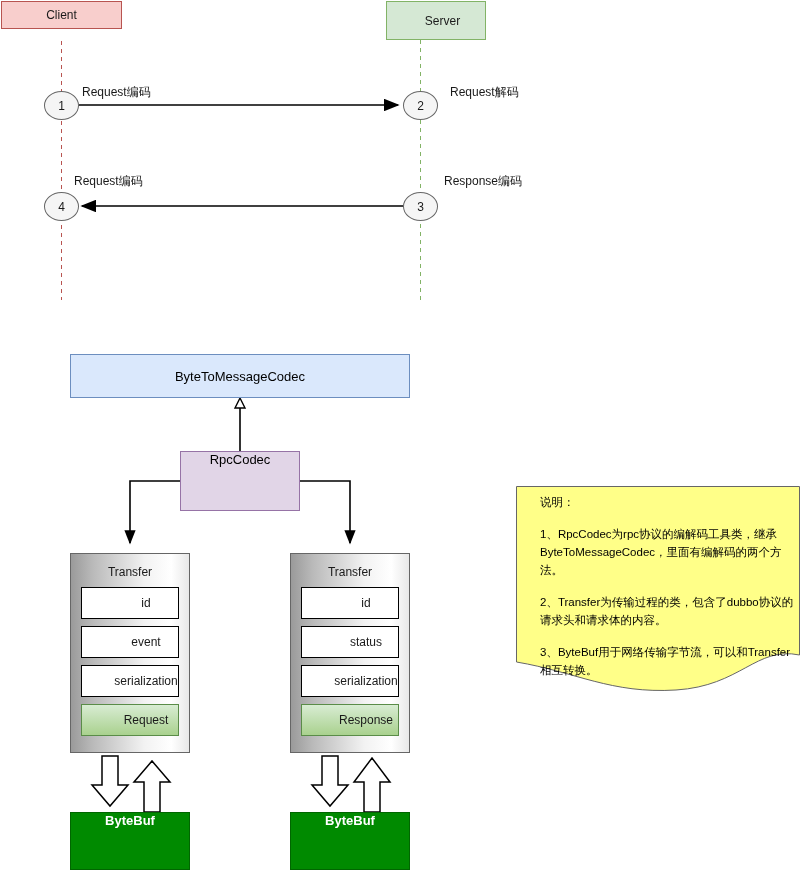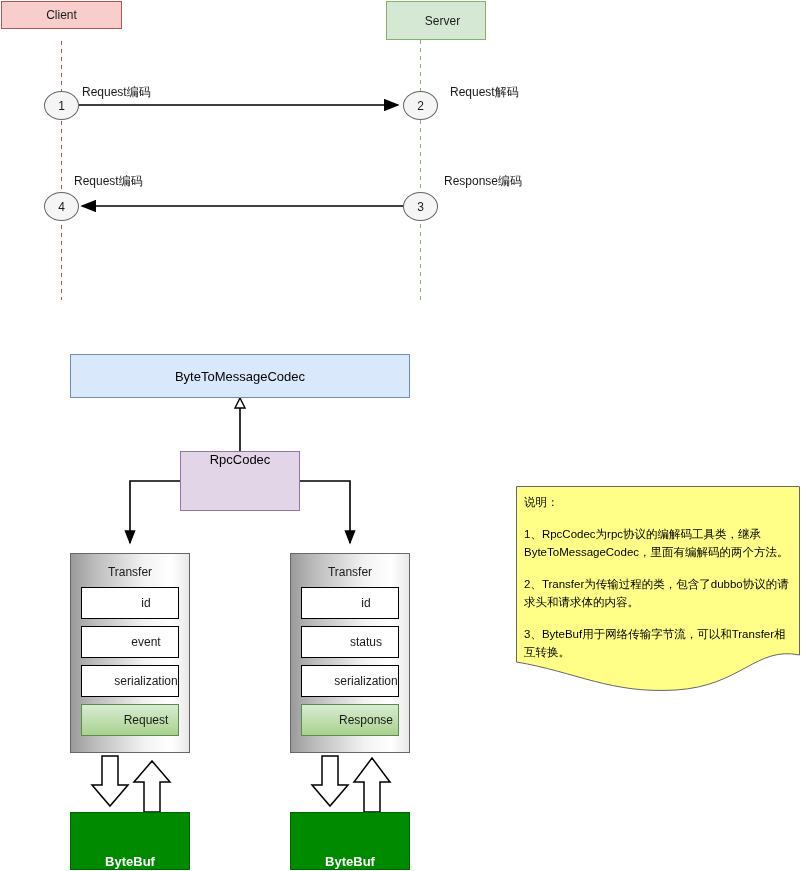--- a/index.html
+++ b/index.html
@@ -103,39 +103,39 @@
   .field.accent {
     background: linear-gradient(to bottom, #d8ecd3 0%, #a9d18e 100%);
     border: 1px solid #5a8c48;
     margin-bottom: 0;
   }
 
   .bytebuf-box {
     width: 120px; height: 58px;
     background: #008a00;
     border: 1px solid #006600;
-    display: flex; align-items: flex-end; justify-content: center;
+    display: flex; align-items: flex-start; justify-content: center;
     color: #ffffff;
     font-size: 13px;
     font-weight: bold;
   }
 
   
   #note {
     left: 516px; top: 486px; width: 284px; height: 205px;
   }
   #note svg { position: absolute; left: 0; top: 0; }
   #note .note-text {
     position: absolute;
     left: 8px; top: 7px; width: 272px;
     font-size: 11.5px;
     line-height: 18px;
     color: #000000;
   }
-  #note .note-text p { margin: 0 0 14px 0; }
+  #note .note-text p { margin: 0 0 14px 16px; }
   #note .note-text p:last-child { margin-bottom: 0; }
 </style>
 </head>
 <body>
 
 <svg id="canvas" viewBox="0 0 801 871" xmlns="http://www.w3.org/2000/svg">
   <defs>
     <marker id="arrowSolid" markerWidth="10" markerHeight="8" refX="9" refY="4" orient="auto">
       <path d="M0,0 L10,4 L0,8 z" fill="#000000"></path>
     </marker>

